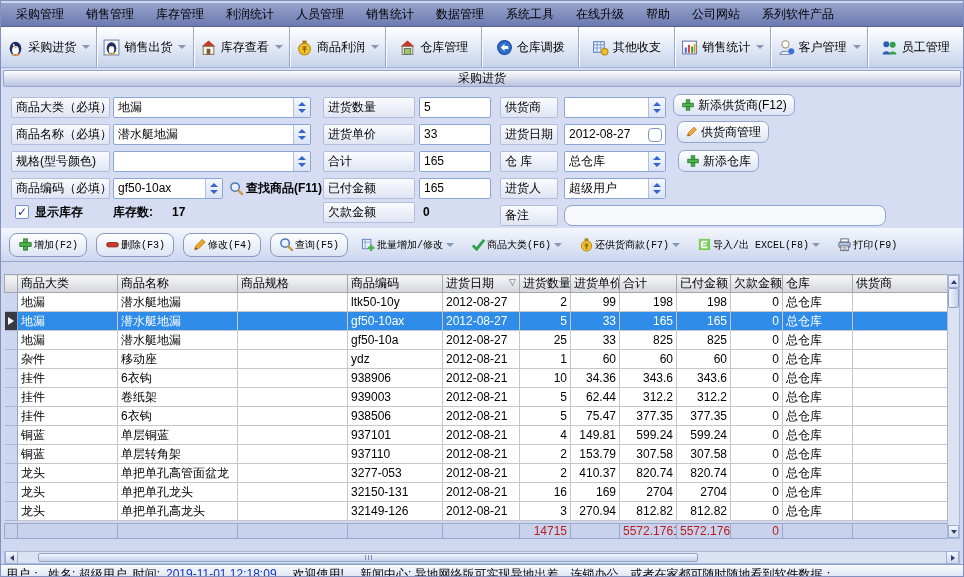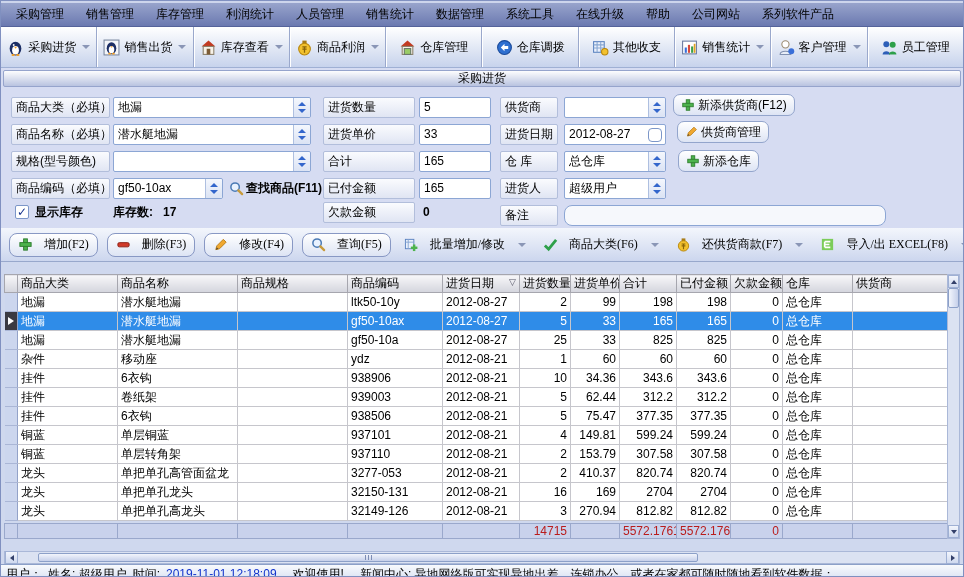--- a/index.html
+++ b/index.html
@@ -50,22 +50,22 @@
   .cb { position:absolute; width:14px; height:14px; background:#fff; border:1px solid #7c96c8;
         border-radius:2px; text-align:center; line-height:12px; color:#16328c; font-size:12px; cursor:pointer; }
   .ftext { position:absolute; line-height:21px; white-space:nowrap;font-weight:bold; }
   .date-btn { position:absolute; right:3px; top:3px; width:14px; height:14px; background:#fff;
         border:1px solid #7c96c8; border-radius:4px; cursor:pointer; }
   .note-input { border-radius:8px; background:#f6f8fc; }
 
   
   .actions { height:34px; flex:0 0 34px; background:linear-gradient(#f3f6fc,#ccd6ee);
              border-bottom:1px solid #98a8cc; display:flex; align-items:center; padding:0 8px; gap:9px; }
-  .act { display:flex; align-items:center; gap:11px; height:24px; white-space:nowrap; cursor:pointer;
-         background:transparent; border:none; font-family:Liberation Serif, serif; font-size:12px; padding:0 4px; }
+  .act { display:flex; align-items:center; gap:1px; height:24px; white-space:nowrap; cursor:pointer;
+         background:transparent; border:none; font-family:Liberation Mono, monospace; font-size:10px; padding:0 4px; }
   .act.raised { border:1px solid #8898c4; border-radius:8px; background:linear-gradient(#ffffff,#dde4f4); padding:0 8px; }
   .act svg { width:15px; height:15px; }
 
   
   .grid-zone { flex:0 0 263px; display:flex; padding:12px 3px; }
   .grid-main { width:943px; }
   table { border-collapse:collapse; table-layout:fixed; width:943px; }
   th { height:18px; font-weight:normal; text-align:left; padding:0 3px;
        background:linear-gradient(#f7f7f9,#d4d5dd); border:1px solid #a6a6ae;
        overflow:hidden; white-space:nowrap; }
@@ -302,21 +302,21 @@
       <div class="fi" style="left:418px;top:89px;width:72px">165</div>
       <div class="fl" style="left:499px;top:89px;width:58px">进货人</div>
       <div class="fi combo" style="left:563px;top:89px;width:102px">
         <span class="val">超级用户</span>
         <span class="spin"></span>
       </div>
 
       <div class="cb" style="left:14px;top:116px">✓</div>
       <div class="ftext" style="left:34px;top:113px">显示库存</div>
       <div class="ftext" style="left:112px;top:113px">库存数:</div>
-      <div class="ftext" style="left:162px;top:113px">17</div>
+      <div class="ftext" style="left:171px;top:113px">17</div>
       <div class="fl" style="left:322px;top:113px;width:92px">欠款金额</div>
       <div class="ftext" style="left:422px;top:113px">0</div>
       <div class="fl" style="left:499px;top:116px;width:58px">备注</div>
       <div class="fi note-input" style="left:563px;top:116px;width:322px"></div>
     </div>
   </div>
 
   <div class="actions" id="actions">
       <button class="act raised">
         <svg viewBox="0 0 16 16">

